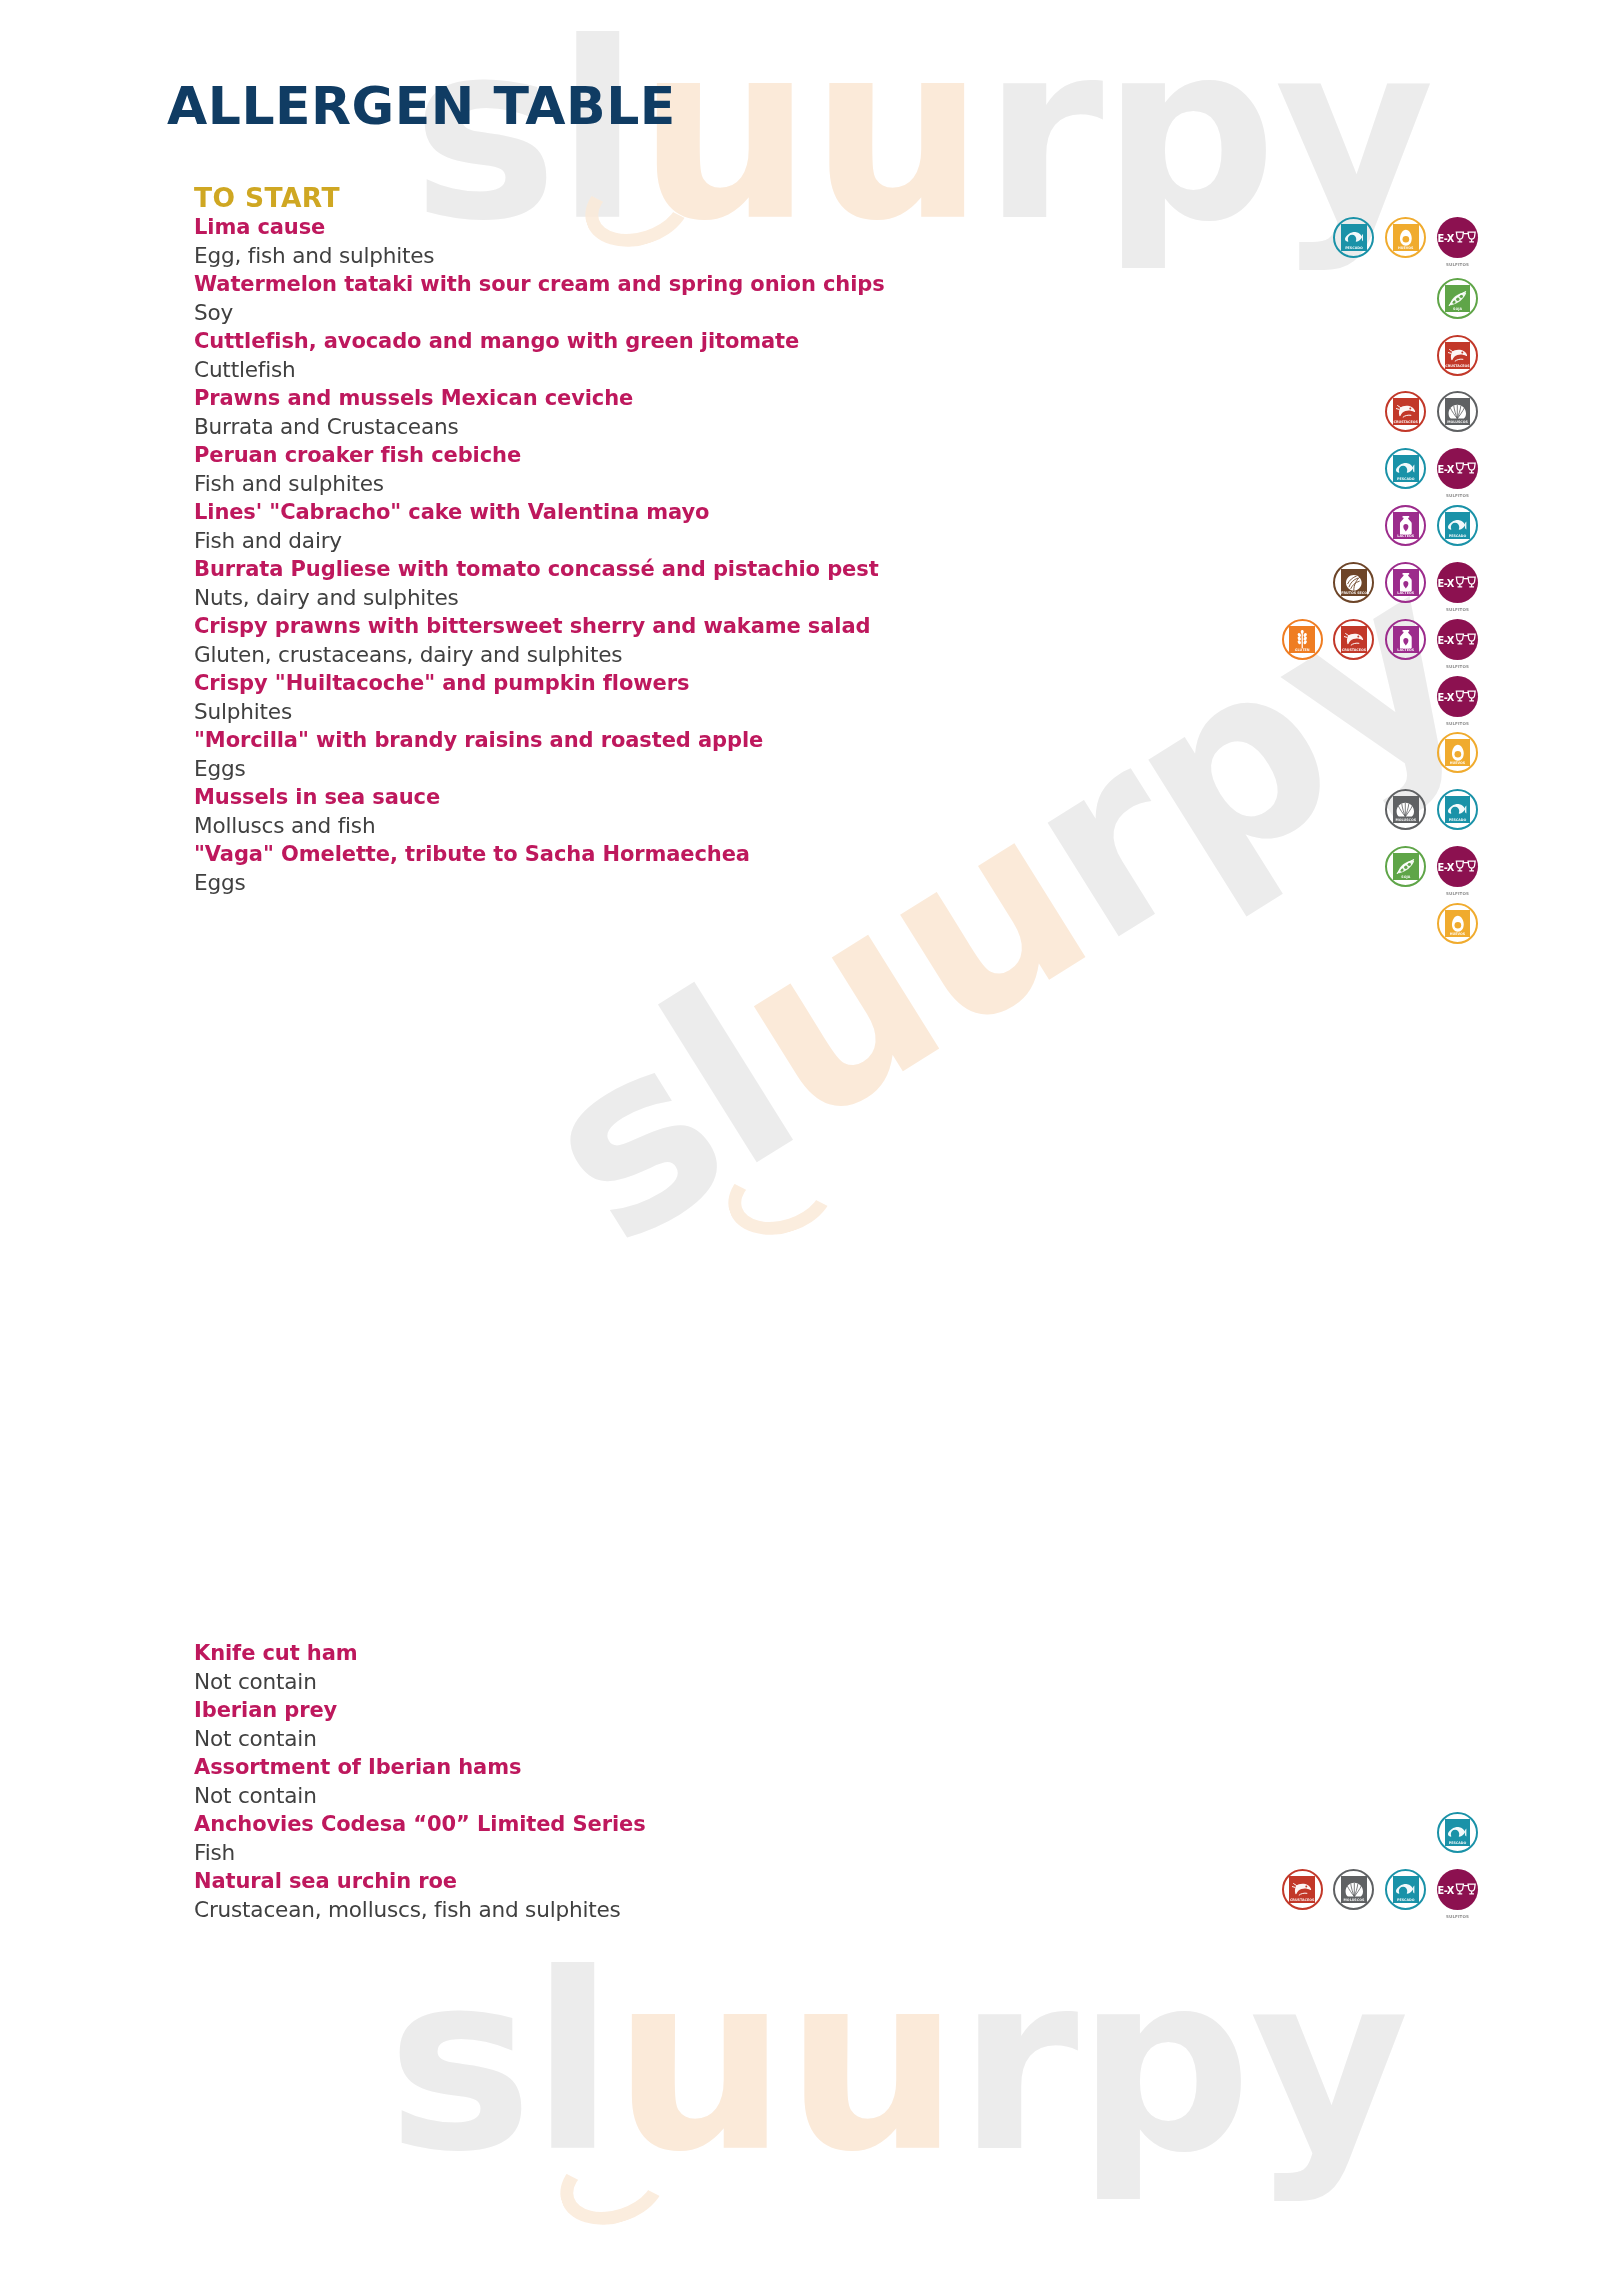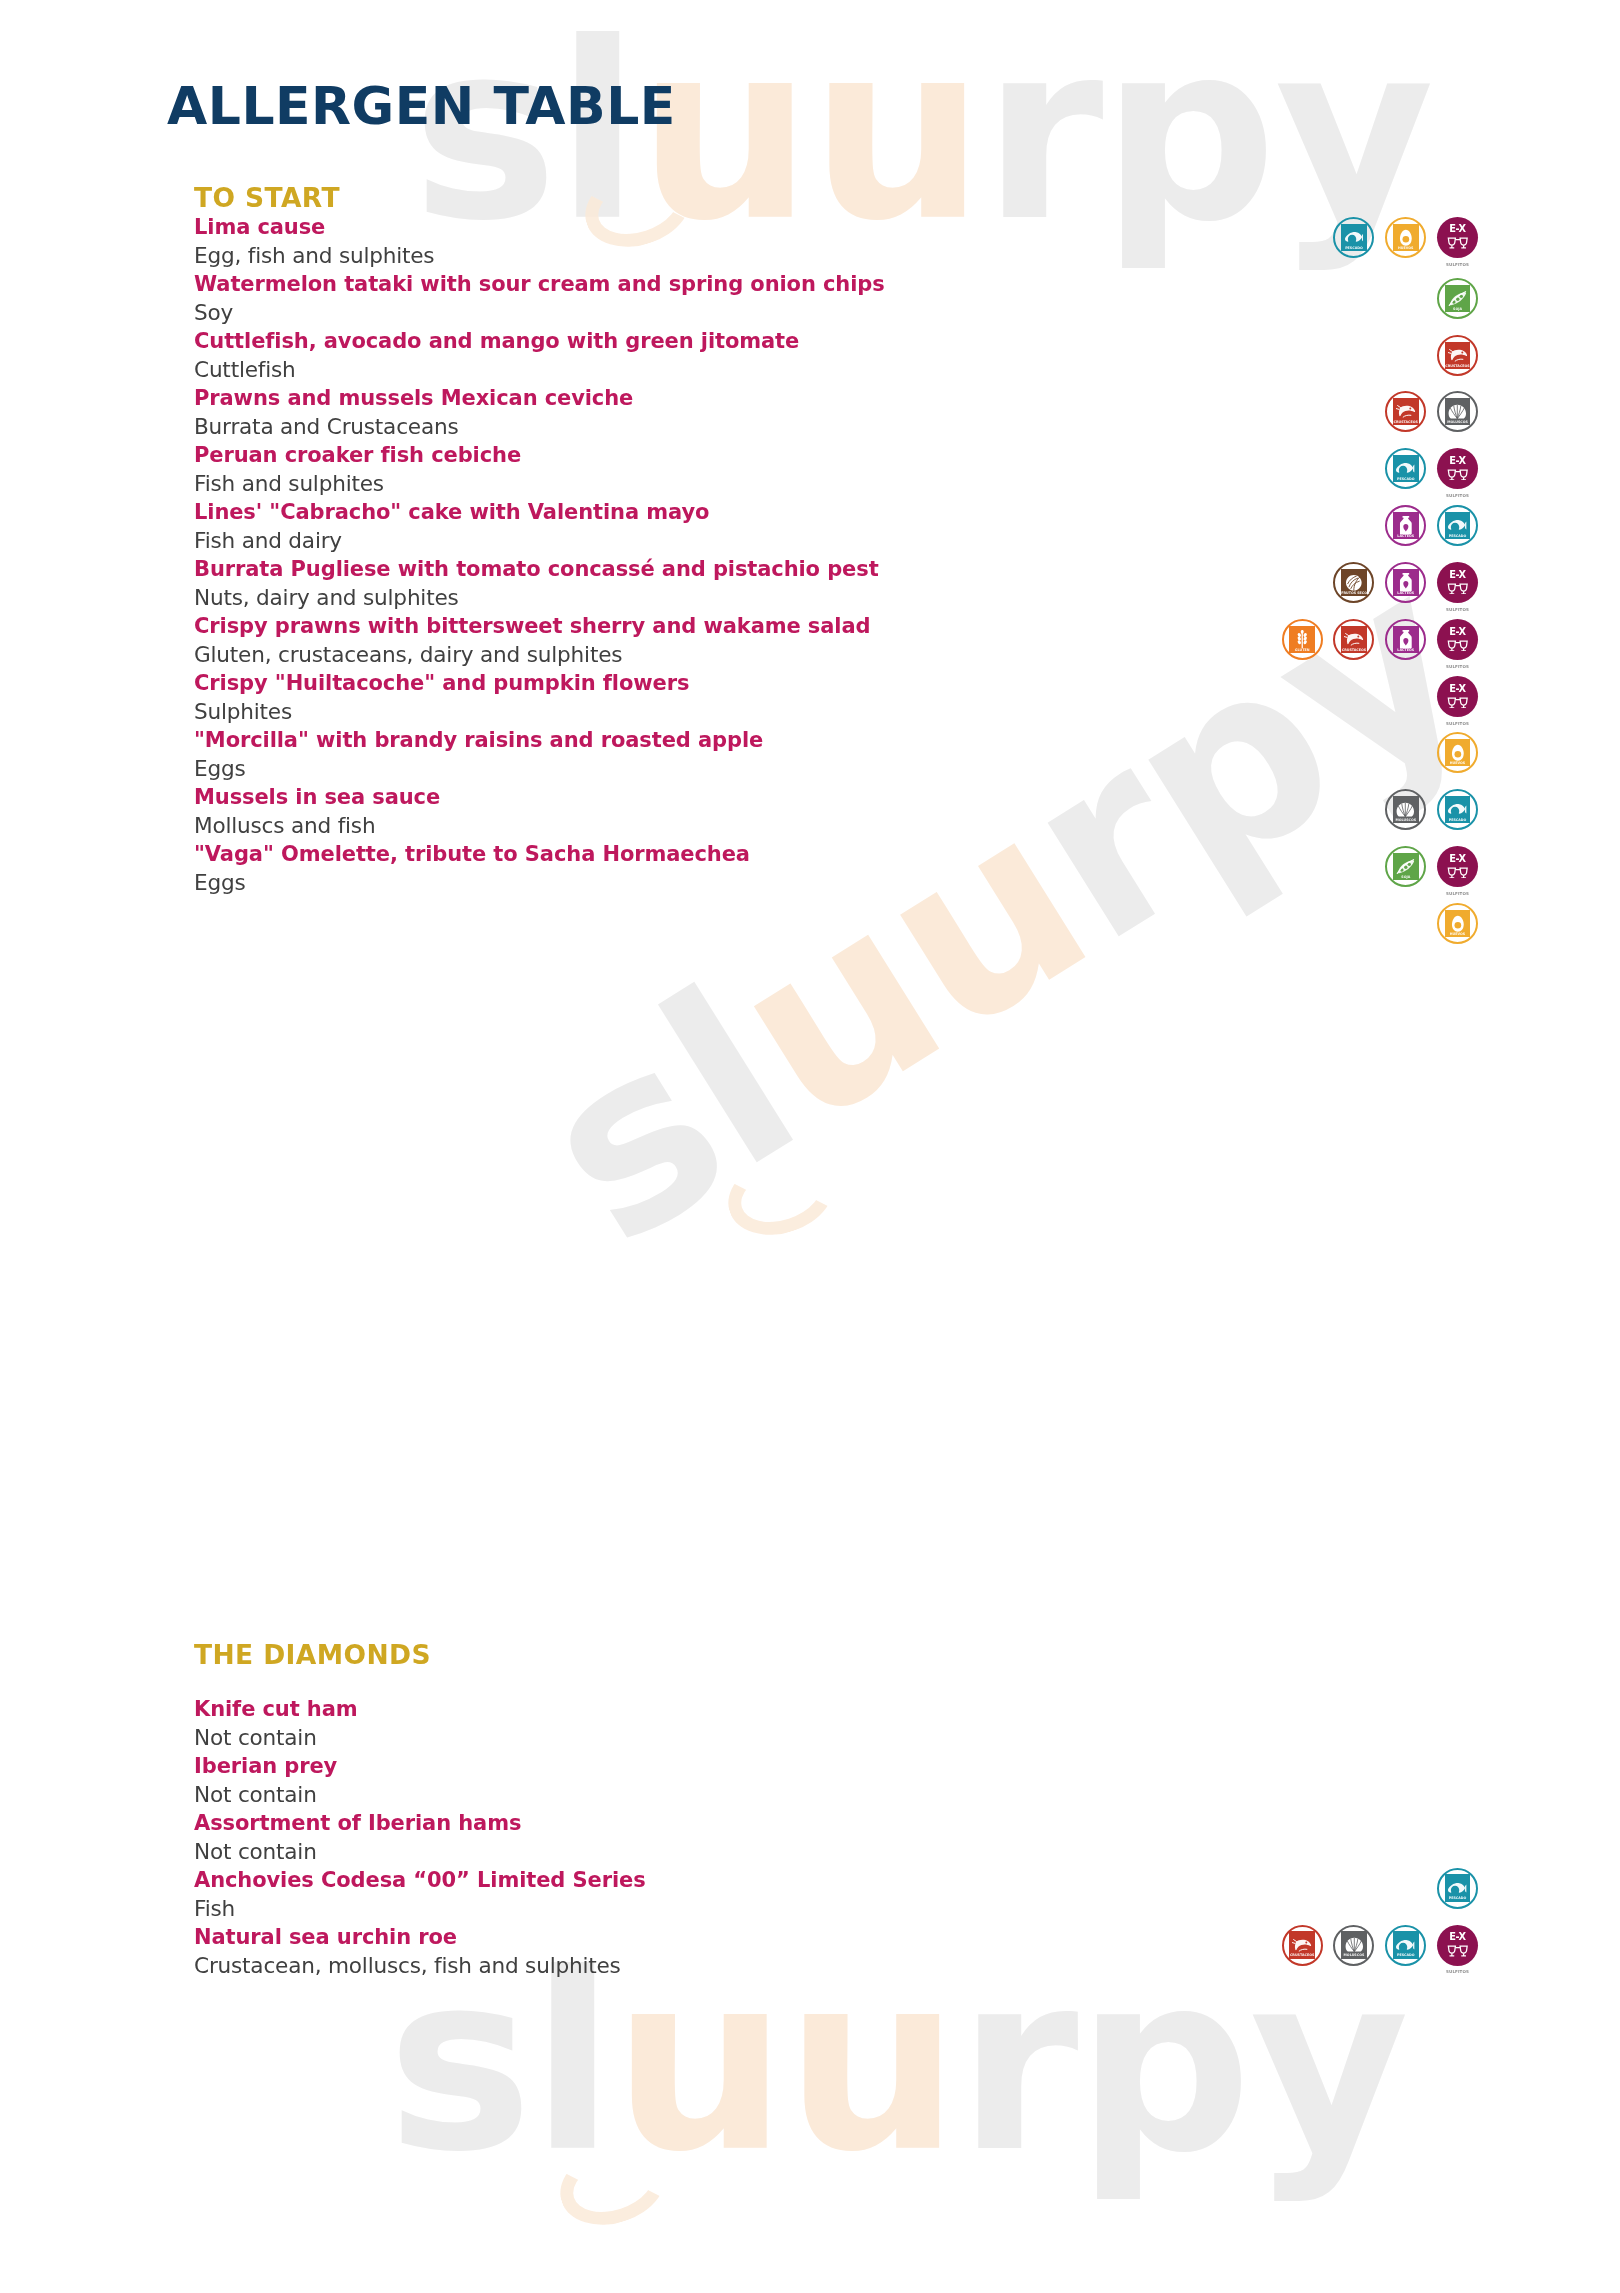--- a/index.html
+++ b/index.html
@@ -157,21 +157,21 @@
     white-space: nowrap;
   }
 
   
   .alg.solid .disc {
     position: absolute;
     inset: 0;
     border-radius: 50%;
     background: currentColor;
     display: flex;
-    flex-direction: column;
+    flex-direction: row;
     align-items: center;
     justify-content: center;
   }
   .alg.solid .ex {
     font-family: "DejaVu Sans", sans-serif;
     font-size: 9.8px;
     font-weight: 700;
     color: #fff;
     line-height: 1;
     margin-top: 2.9px;
@@ -595,21 +595,20 @@
                   <circle cx="7" cy="10.5" r="3.4" fill="#f0ab2e"></circle>
                 </svg>
                 <div class="tilecap">HUEVOS</div>
               </div>
             </div>
           </div>
         </div>
     </section>
 
     <section class="section section-diamonds">
-      <h2 class="section-title">THE DIAMONDS</h2>
       <div class="rows" id="rows-1">
           <div class="dish">
             <div class="dish-name">Knife cut ham</div>
             <div class="dish-allergens">Not contain</div>
           </div>
           <div class="dish">
             <div class="dish-name">Iberian prey</div>
             <div class="dish-allergens">Not contain</div>
           </div>
           <div class="dish">

